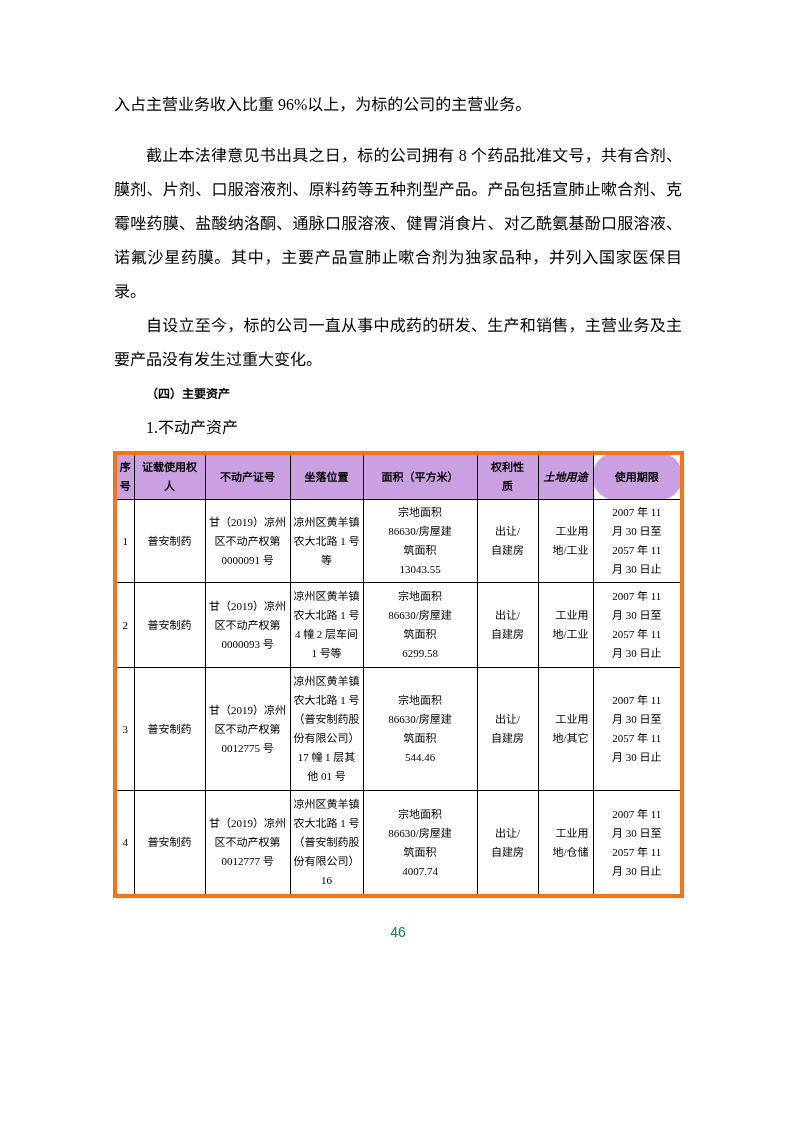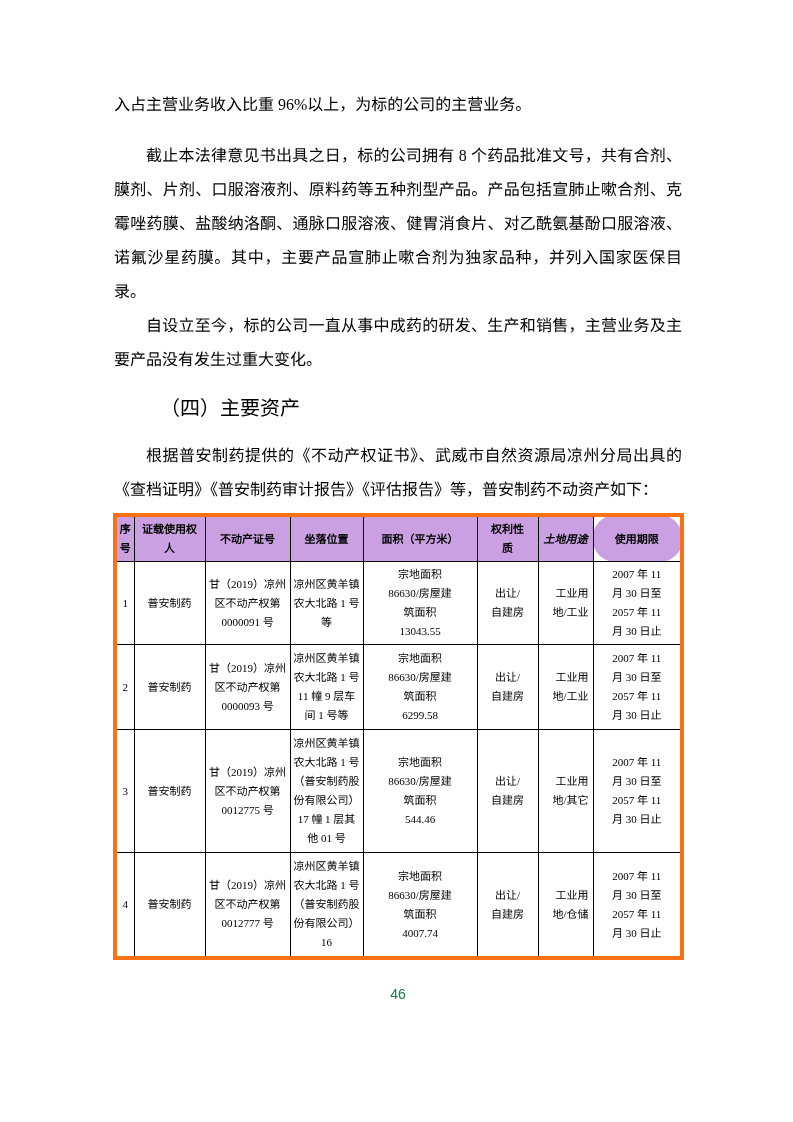--- a/index.html
+++ b/index.html
@@ -16,25 +16,25 @@
     overflow: hidden;
   }
   .para {
     margin: 0;
     line-height: 34px;
     text-align: justify;
   }
   .para.indent { text-indent: 2em; }
   .para.first { margin-bottom: 17px; }
   .section-heading {
-    margin: 14px;
+    margin: 0;
     padding-left: 32px;
     line-height: 34px;
-    font-size: 20px;
-    font-weight: normal;
+    font-size: 12px;
+    font-weight: bold;
   }
   .sub-heading {
     margin: 0;
     padding-left: 32px;
     line-height: 34px;
     font-weight: normal;
     font-size: 16px;
   }
   table.assets {
     border-collapse: collapse;
@@ -92,22 +92,22 @@
 <div class="page">
 
   <p class="para first">入占主营业务收入比重 96%以上，为标的公司的主营业务。</p>
 
   <p class="para indent">截止本法律意见书出具之日，标的公司拥有 8 个药品批准文号，共有合剂、膜剂、片剂、口服溶液剂、原料药等五种剂型产品。产品包括宣肺止嗽合剂、克霉唑药膜、盐酸纳洛酮、通脉口服溶液、健胃消食片、对乙酰氨基酚口服溶液、诺氟沙星药膜。其中，主要产品宣肺止嗽合剂为独家品种，并列入国家医保目录。</p>
 
   <p class="para indent">自设立至今，标的公司一直从事中成药的研发、生产和销售，主营业务及主要产品没有发生过重大变化。</p>
 
   <h3 class="section-heading">（四）主要资产</h3>
 
+  <h4 class="sub-heading">1.不动产资产</h4>
 
-  <p class="para indent">根据普安制药提供的《不动产权证书》、武威市自然资源局凉州分局出具的《查档证明》《普安制药审计报告》《评估报告》等，普安制药不动资产如下：</p>
 
   <table class="assets">
     <colgroup>
       <col class="c1">
         <col class="c2">
         <col class="c3">
         <col class="c4">
       <col class="c5">
         <col class="c6">
         <col class="c7">
@@ -133,21 +133,21 @@
         <td>凉州区黄羊镇农大北路 1 号等</td>
         <td>宗地面积 86630/房屋建筑面积 13043.55</td>
         <td>出让/自建房</td>
         <td>工业用地/工业</td>
         <td>2007 年 11 月 30 日至 2057 年 11 月 30 日止</td>
       </tr>
       <tr>
         <td>2</td>
         <td>普安制药</td>
         <td>甘（2019）凉州区不动产权第 0000093 号</td>
-        <td>凉州区黄羊镇农大北路 1 号 11 幢 9 层车间 1 号等</td>
+        <td>凉州区黄羊镇农大北路 1 号 4 幢 2 层车间 1 号等</td>
         <td>宗地面积 86630/房屋建筑面积 6299.58</td>
         <td>出让/自建房</td>
         <td>工业用地/工业</td>
         <td>2007 年 11 月 30 日至 2057 年 11 月 30 日止</td>
       </tr>
       <tr>
         <td>3</td>
         <td>普安制药</td>
         <td>甘（2019）凉州区不动产权第 0012775 号</td>
         <td>凉州区黄羊镇农大北路 1 号（普安制药股份有限公司）17 幢 1 层其他 01 号</td>

